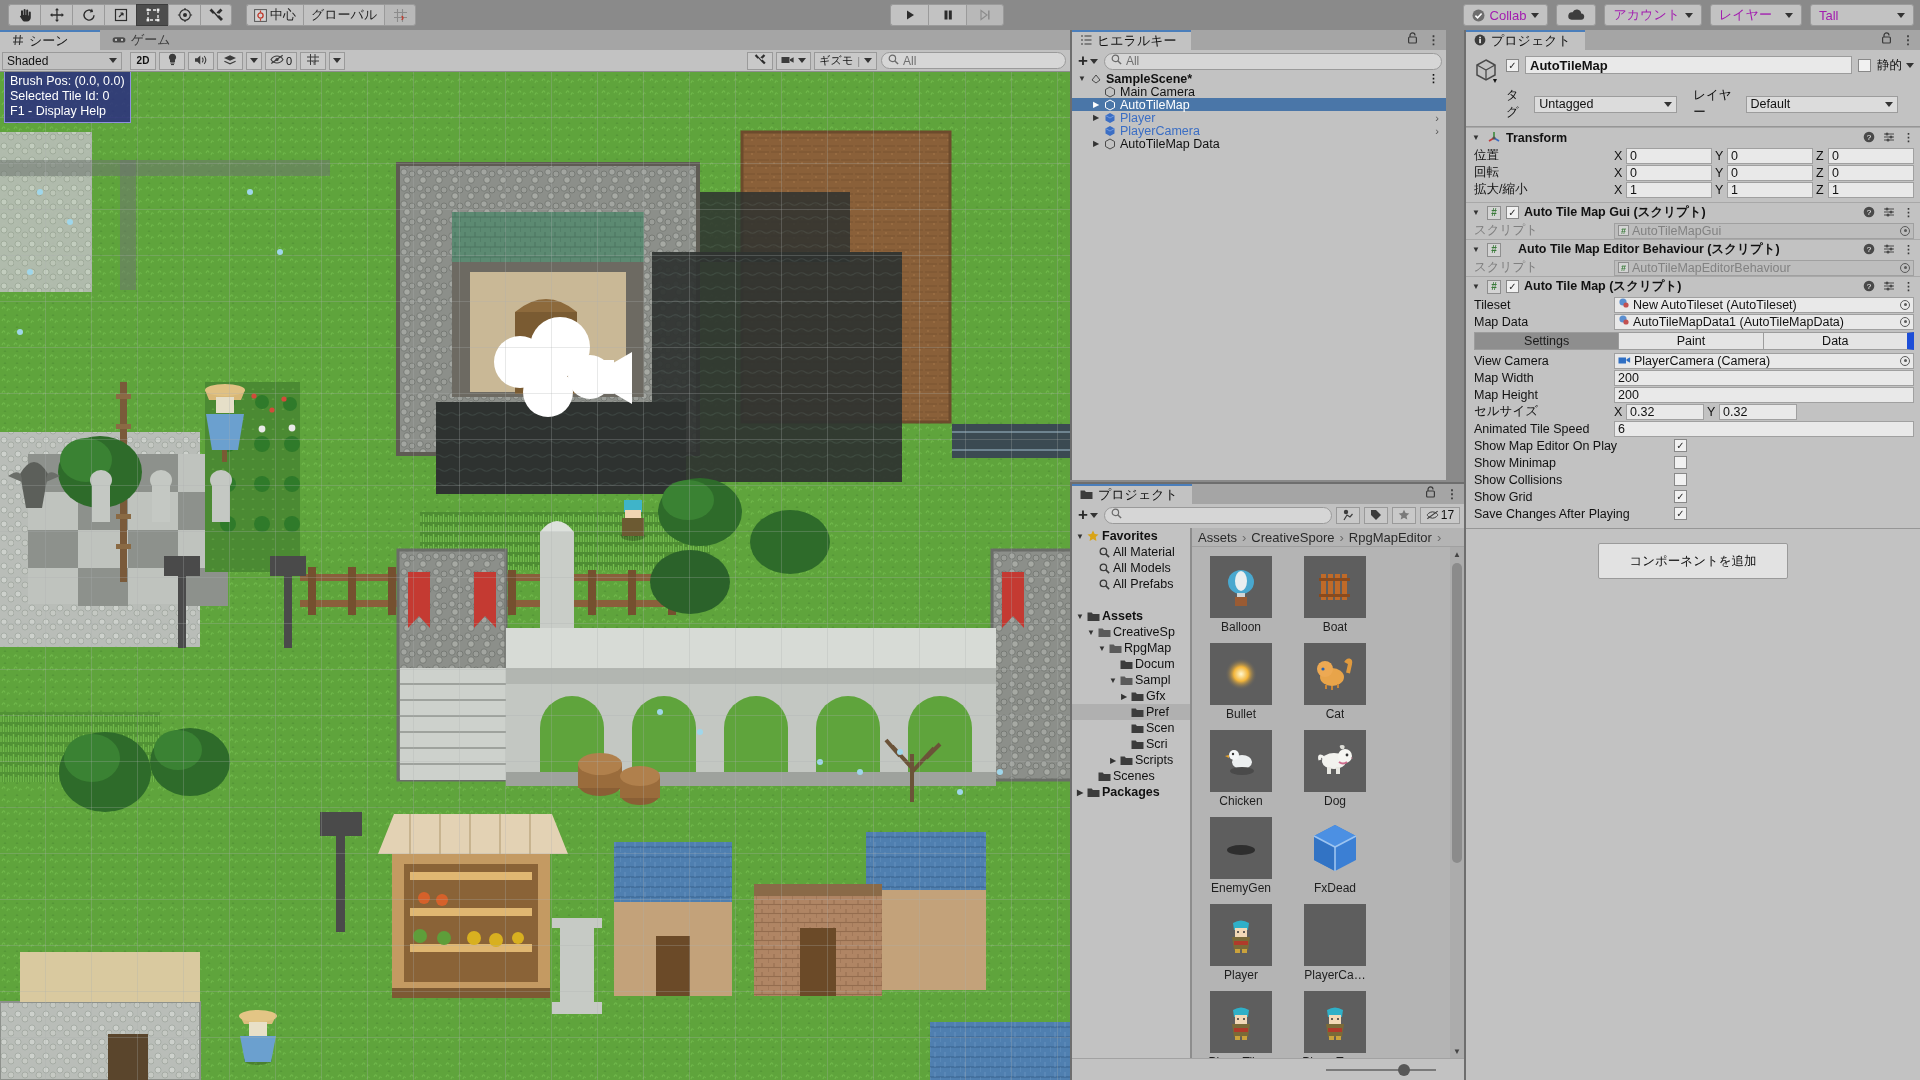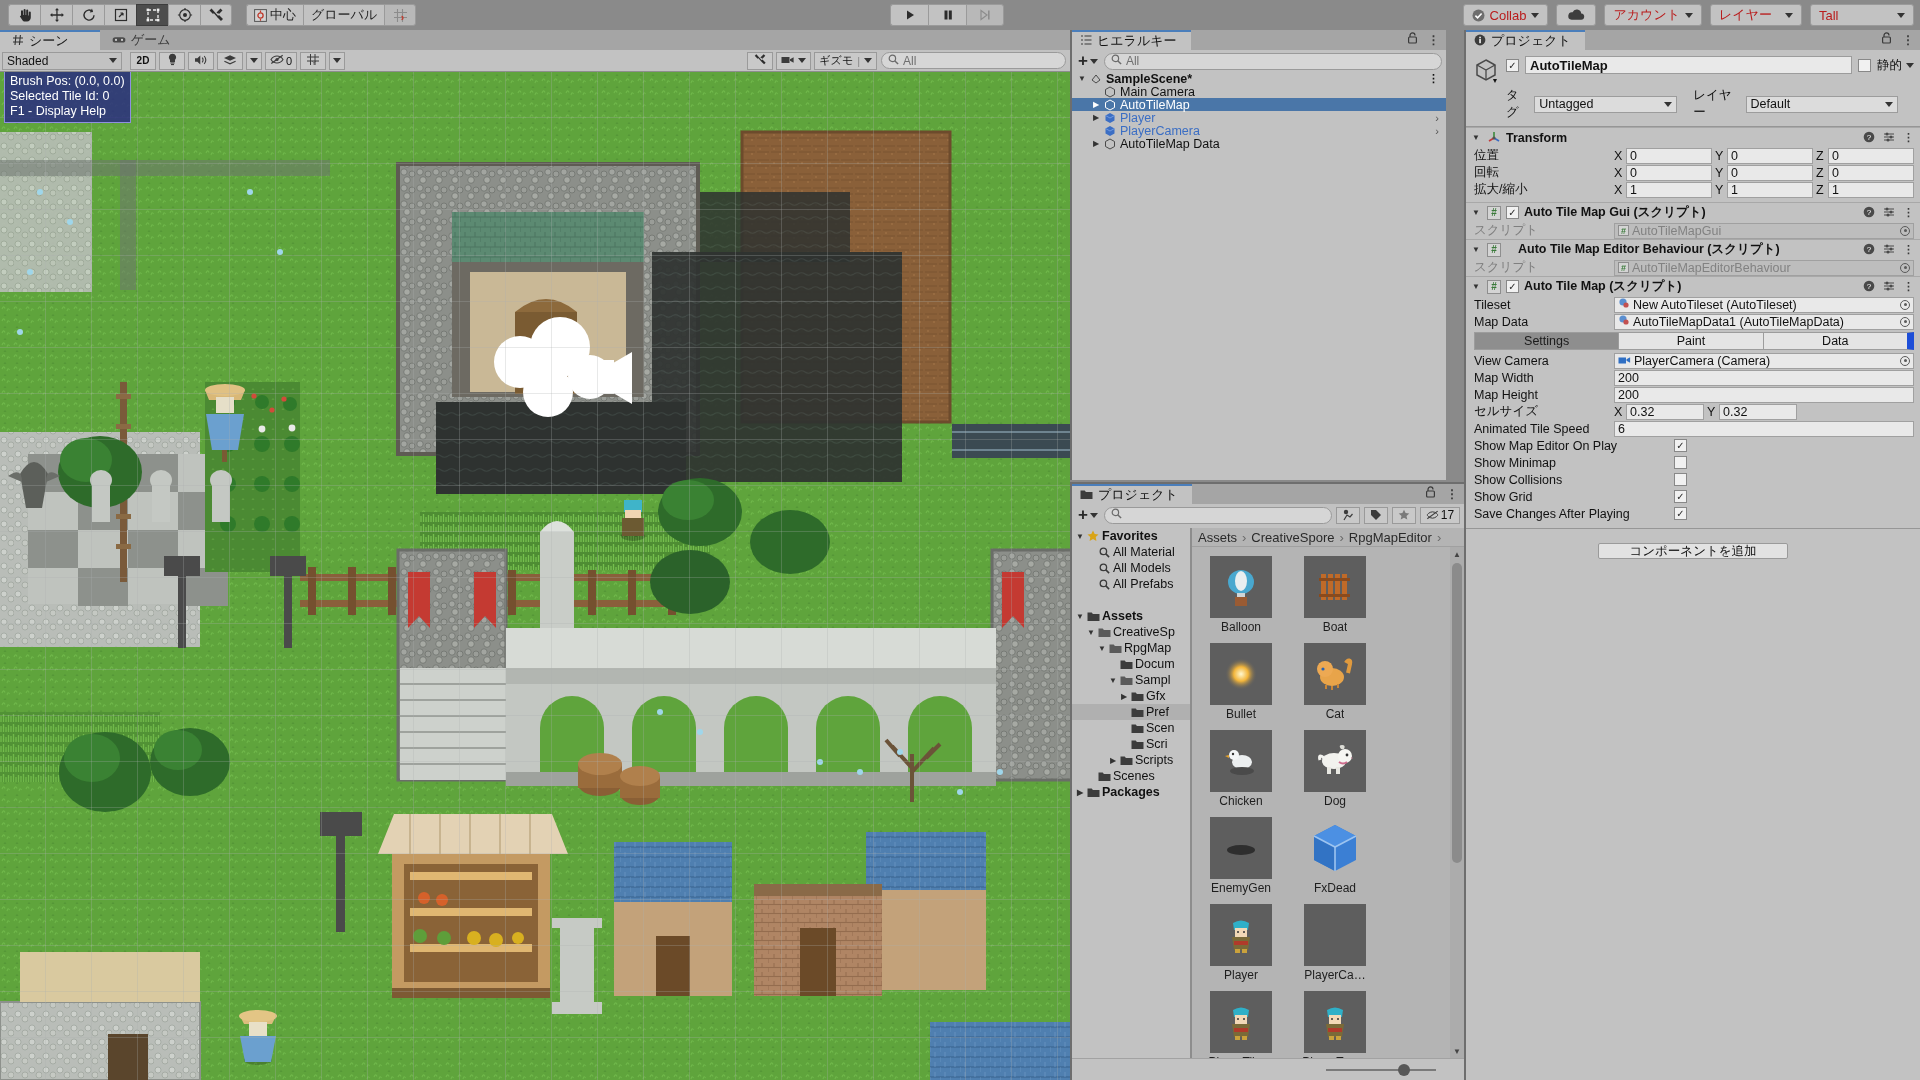--- a/index.html
+++ b/index.html
@@ -37,21 +37,21 @@
   .pivot-group .tbtn:last-child { border-radius:0 3px 3px 0; border-right-width:1px; }
 
   .play-group { position:absolute; left:890px; top:4px; display:flex; }
   .play-group .tbtn { width:38px; height:22px; border-right-width:0; }
   .play-group .tbtn:first-child { border-radius:3px 0 0 3px; }
   .play-group .tbtn:last-child { border-radius:0 3px 3px 0; border-right-width:1px; }
 
   .right-group { position:absolute; right:6px; top:4px; display:flex; gap:8px; align-items:center; }
   .rbtn {
     height:22px; background:#c2c2c2; border:1px solid #9a9a9a; border-radius:3px;
-    display:flex; align-items:center; gap:5px; padding:0 8px; font-size:13px; color:#b91c1c; cursor:pointer;
+    display:flex; align-items:center; gap:5px; padding:0 8px; font-size:13px; color:#a21caf; cursor:pointer;
   }
   .caret { width:0;height:0;border-left:4px solid transparent;border-right:4px solid transparent;border-top:5px solid #333; }
 
   
   .tabrow {
     position:absolute; left:0; top:30px; width:1070px; height:20px;
     background:#a5a5a5;
   }
   .tab {
     position:absolute; top:0; height:20px; display:flex; align-items:center; gap:5px;
@@ -176,21 +176,21 @@
     align-items:center; gap:3px; padding:0 3px; font-size:12.5px; position:relative; }
   .objfield.disabled { background:#bdbdbd; color:#828282; }
   .objfield .sel-dot { position:absolute; right:3px; width:10px; height:10px; border-radius:50%;
     border:1.5px solid #5a5a5a; display:flex; align-items:center; justify-content:center;}
   .objfield .sel-dot::after { content:''; width:3px;height:3px;border-radius:50%;background:#5a5a5a;}
   .tabs3 { display:flex; margin:2px 6px 2px 8px; }
   .tab3 { flex:1; height:18px; background:#e4e4e4; border:1px solid #9c9c9c; border-right:none;
     display:flex; align-items:center; justify-content:center; font-size:12.5px; cursor:pointer;}
   .tab3:last-child { border-right:7px solid #1d4ed8; }
   .tab3.on { background:#8e8e8e; color:#1b1b1b; }
-  .addcomp { margin:14px auto 0 auto; width:190px; height:16px; background:#e2e2e2; border:1px solid #9a9a9a;
+  .addcomp { margin:14px auto 0 auto; width:190px; height:36px; background:#e2e2e2; border:1px solid #9a9a9a;
     border-radius:2px; display:flex; align-items:center; justify-content:center; font-size:12.5px; cursor:pointer;}
 </style>
 </head>
 <body>
 
 <div id="app">
 
   <div class="top-toolbar">
     <div class="tgroup">
       <div class="tbtn" title="Hand">

